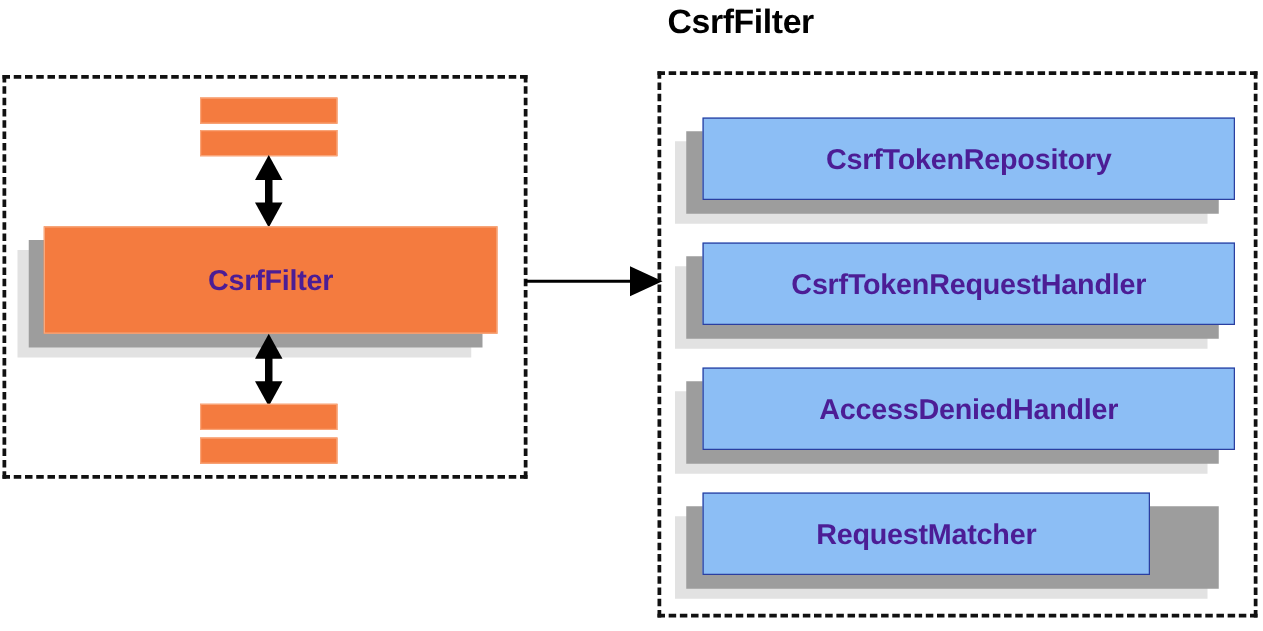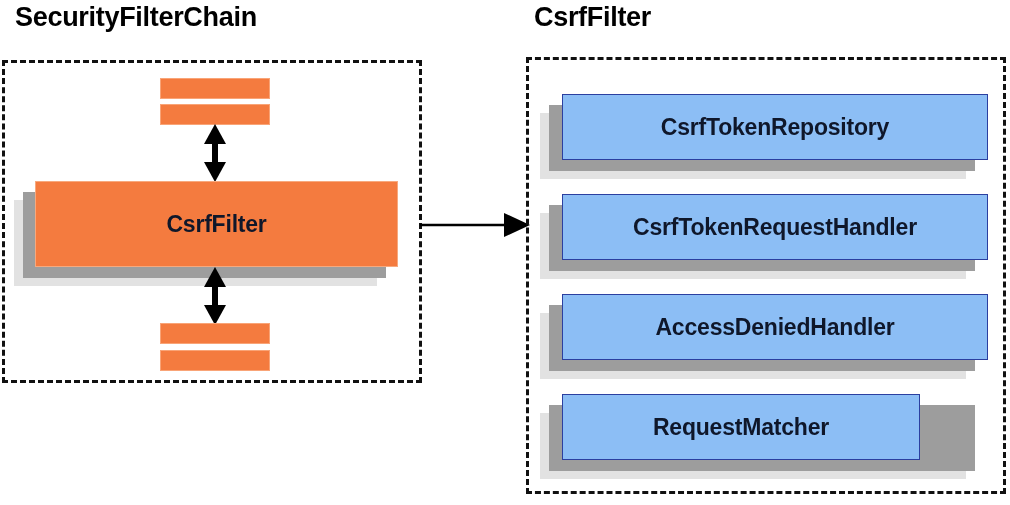--- a/index.html
+++ b/index.html
@@ -65,21 +65,21 @@
     bottom: 0;
     display: flex;
     align-items: center;
     justify-content: center;
     box-sizing: border-box;
     text-align: center;
   }
   .node-label {
     font-size: 23px;
     font-weight: bold;
-    color: #0f172a;
+    color: #4c1d95;
     letter-spacing: -0.2px;
     white-space: nowrap;
   }
 
   .node-orange .layer-front {
     background: #F47B3F;
     border: 1px solid #F7A97E;
   }
   .node-blue .layer-front {
     background: #8CBEF5;
@@ -90,21 +90,20 @@
   .arrow-svg {
     position: absolute;
     overflow: visible;
   }
 </style>
 </head>
 <body>
 
 <div id="canvas">
 
-  <div class="panel-title" id="title-left">SecurityFilterChain</div>
 
   <div class="panel-title" id="title-right">CsrfFilter</div>
 
   <div class="dashed-box" id="group-left"></div>
 
   <div class="chain-bar" style="left:160px; top:78px; width:110px; height:21px;"></div>
   <div class="chain-bar" style="left:160px; top:104px; width:110px; height:21px;"></div>
 
   <svg class="arrow-svg" style="left:202px; top:124px;" width="26" height="58">
     <line x1="13" y1="14" x2="13" y2="44" stroke="#000000" stroke-width="6"></line>

